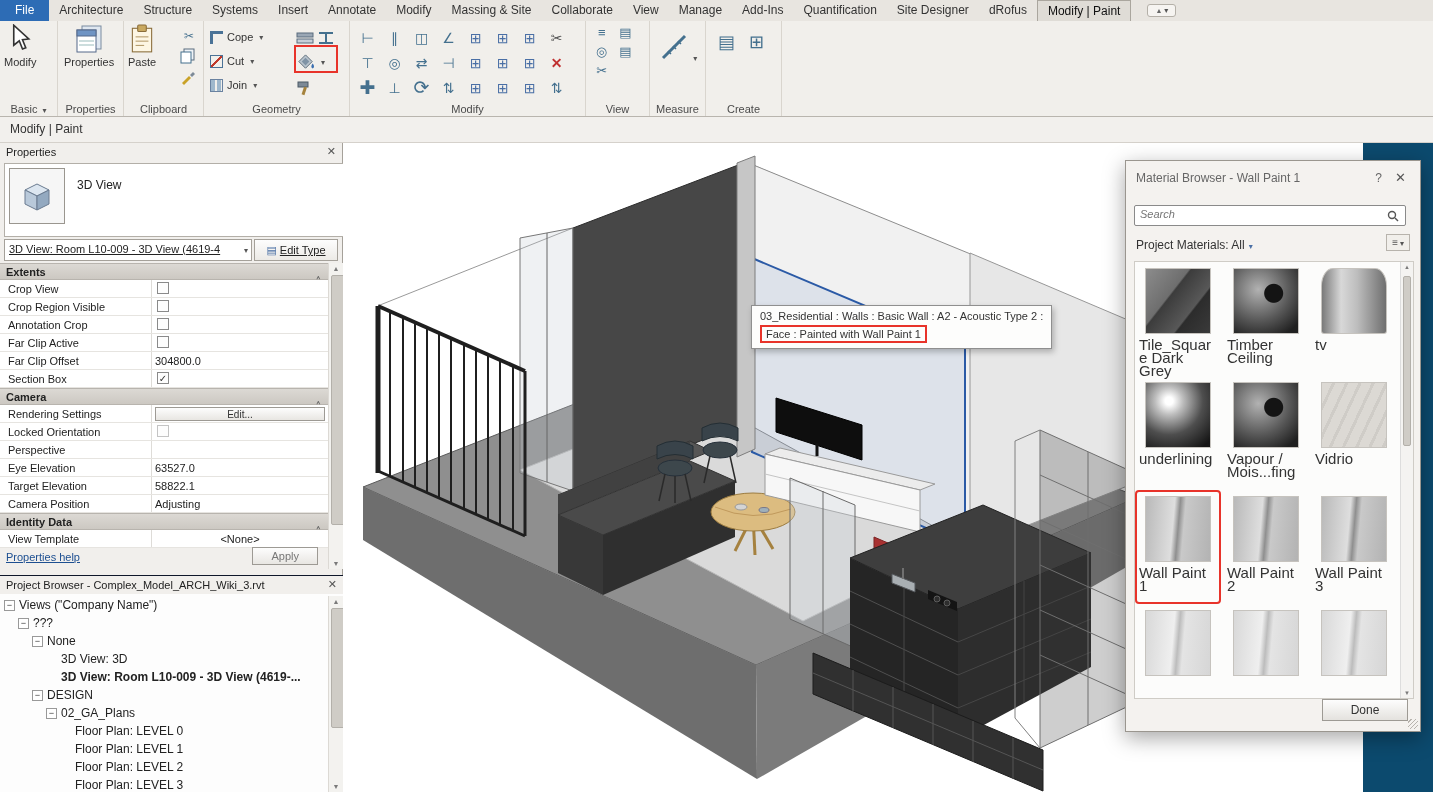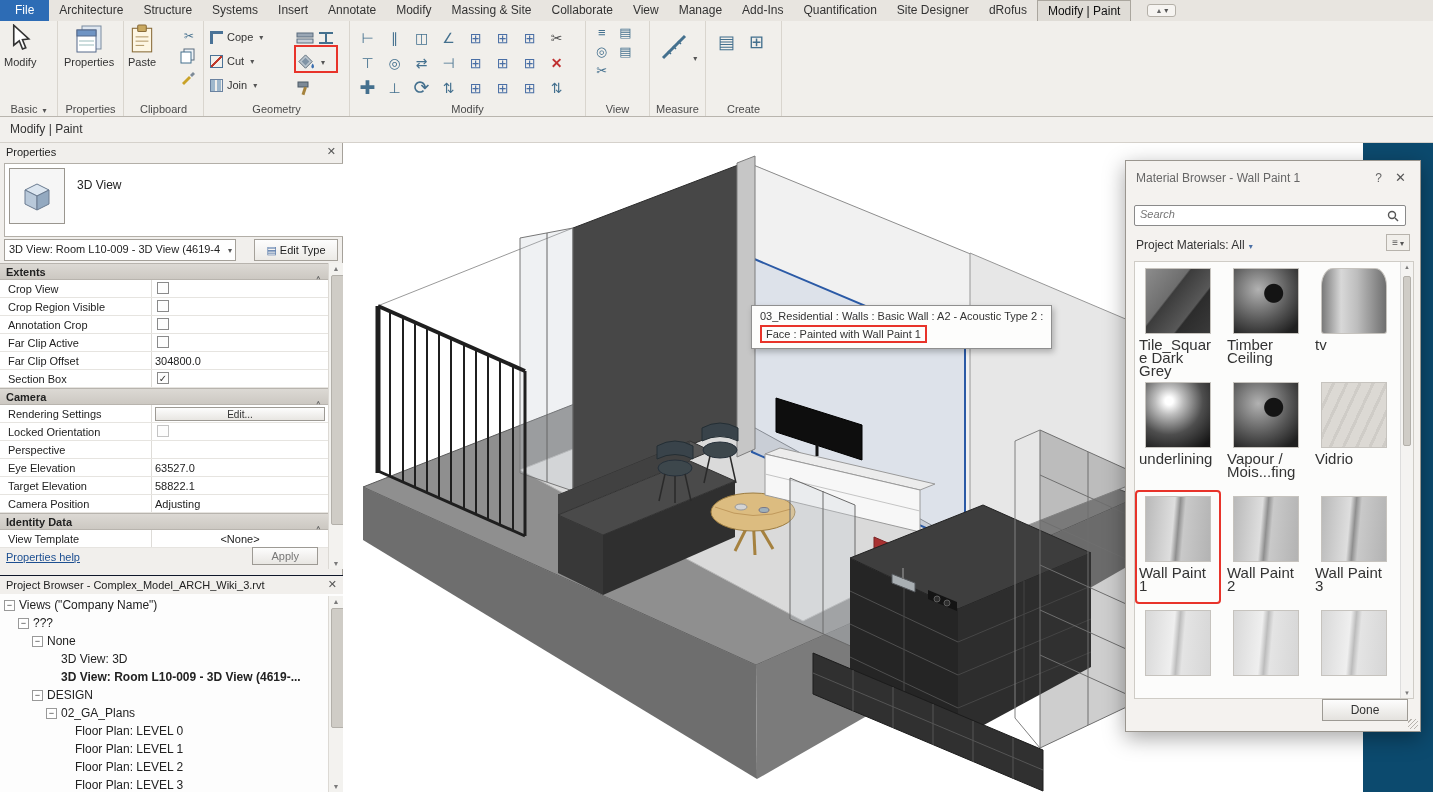--- a/index.html
+++ b/index.html
@@ -46,21 +46,21 @@
   
   .leftcol { position:absolute; left:0; top:143px; width:343px; height:649px; background:#f1efec; border-right:1px solid #a5a19a; }
   .panelhdr { height:18px; font-size:11px; color:#222; padding:3px 6px 0; position:relative; background:#f1efec; }
   .panelhdr .x { position:absolute; right:6px; top:2px; font-size:11px; color:#555; cursor:default; }
 
   .type-sel { position:absolute; left:4px; top:20px; width:376px; height:74px; background:#fff; border:1px solid #b3afa8; }
   .type-thumb { position:absolute; left:4px; top:4px; width:56px; height:56px; background:#f6f6f6; border:1px solid #9a968f; display:flex; align-items:center; justify-content:center; }
   .type-name { position:absolute; left:72px; top:14px; font-size:12px; color:#222; }
   .type-caret { position:absolute; right:6px; bottom:4px; font-size:9px; color:#555; }
 
-  .combo-row { position:absolute; left:4px; top:96px; width:334px; height:22px; display:flex; gap:18px; }
+  .combo-row { position:absolute; left:4px; top:96px; width:334px; height:22px; display:flex; gap:2px;text-decoration:underline; }
   .vcombo { flex:1; background:#fff; border:1px solid #a5a19a; font-size:11px; padding:3px 14px 0 4px; position:relative; white-space:nowrap; overflow:hidden; }
   .vcombo .cc { position:absolute; right:3px; top:6px; font-size:8px; color:#555; }
   .edit-type { width:84px; border:1px solid #a5a19a; background:linear-gradient(#fdfdfd,#eceae6); font-size:11px; display:flex; align-items:center; justify-content:center; gap:3px; color:#222; }
   .edit-type .eti { color:#4a6fa5; font-size:11px; }
 
   .pgrid { position:absolute; left:0; top:120px; width:328px; }
   .pgroup { height:17px; background:linear-gradient(#dcd9d4,#ccc8c2); border-top:1px solid #b8b4ae; border-bottom:1px solid #b8b4ae; font-weight:bold; font-size:11px; padding:2px 0 0 6px; color:#222; position:relative; }
   .pgroup::after { content:"\2038"; position:absolute; right:8px; top:3px; color:#666; font-size:9px; }
   .prow { height:18px; display:flex; background:#fff; border-bottom:1px solid #e6e4e0; font-size:11px; }
   .plabel { width:152px; padding:3px 0 0 8px; border-right:1px solid #dedcd8; color:#222; white-space:nowrap; overflow:hidden; }

